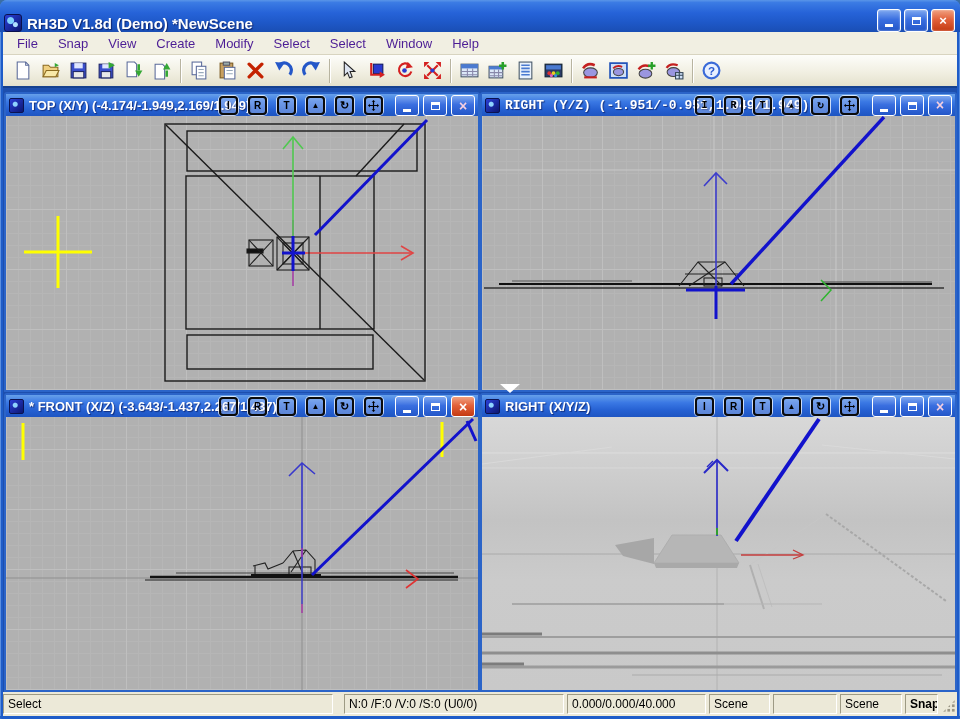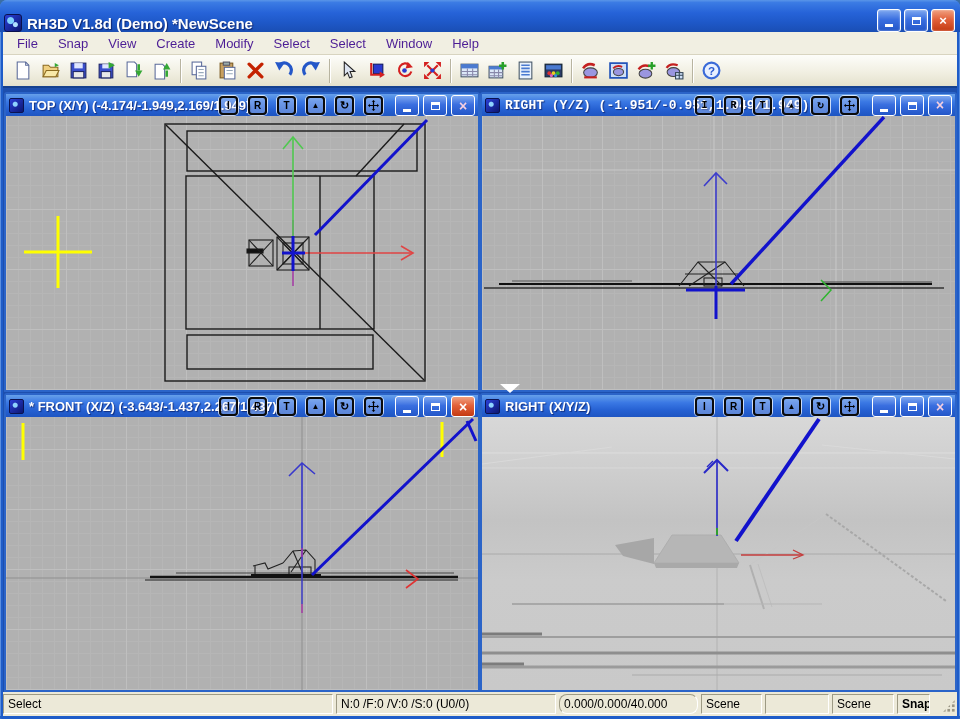--- a/index.html
+++ b/index.html
@@ -560,22 +560,22 @@
           </g>
         </svg>
       </div>
     </div>
 
     <span class="splitter"></span>
   </div>
 
   <div class="statusbar">
     <span class="spanel" style="width:330px;">Select</span>
-    <span class="spanel" style="width:220px;">N:0 /F:0 /V:0 /S:0 (U0/0)</span>
-    <span class="spanel" style="width:139px;border-radius:8px;">0.000/0.000/40.000</span>
+    <span class="spanel" style="width:220px;margin-left:8px;">N:0 /F:0 /V:0 /S:0 (U0/0)</span>
+    <span class="spanel" style="width:139px;">0.000/0.000/40.000</span>
     <span class="spanel" style="width:61px;text-align:right;">Scene</span>
     <span class="spanel" style="width:64px;"></span>
     <span class="spanel" style="width:62px;">Scene</span>
     <span class="spanel" style="width:33px;font-weight:bold;">Snap</span>
     <span class="sgrip"></span>
   </div>
   <div class="frame-bottom"></div>
 
 </div>
 

